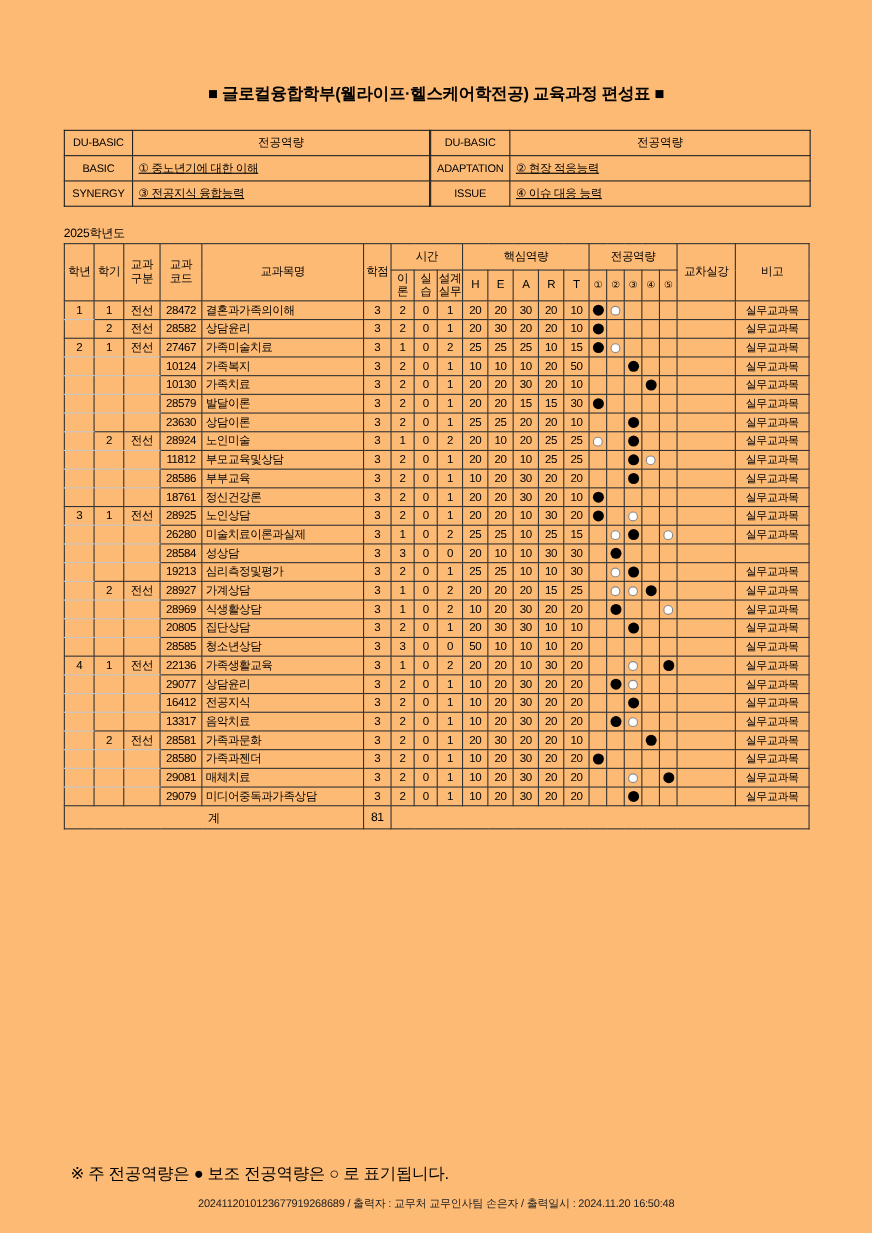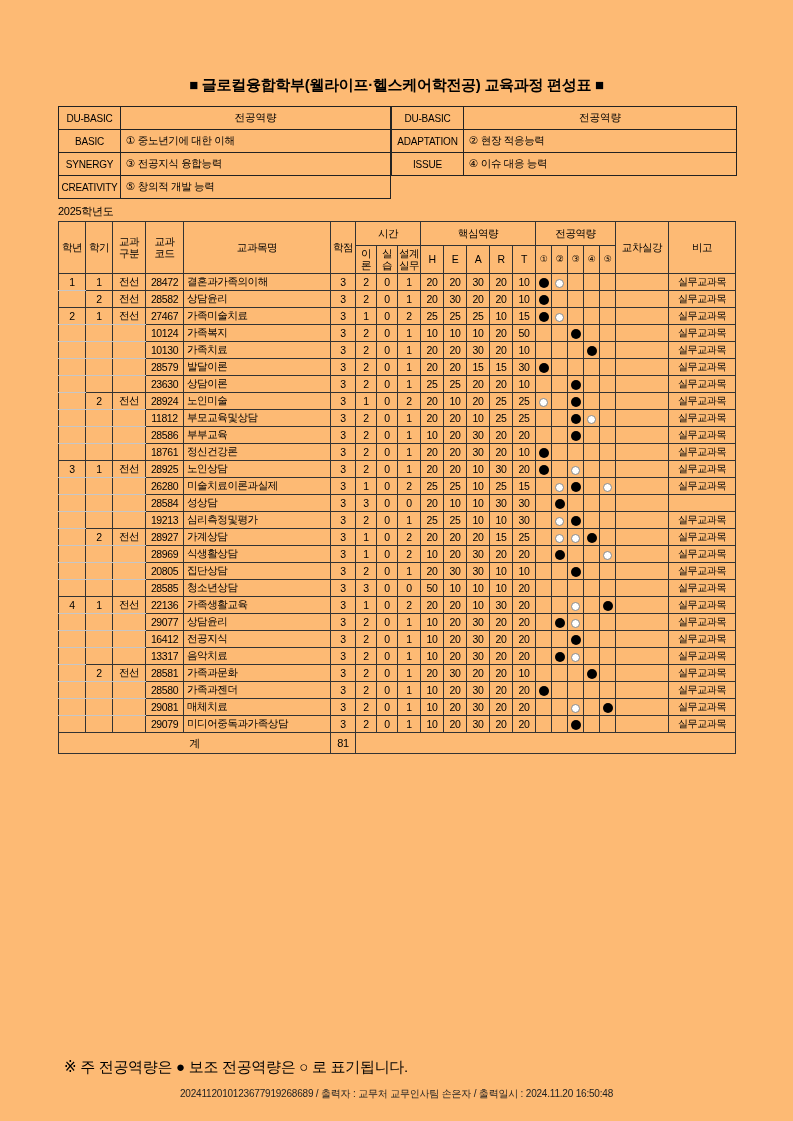--- a/index.html
+++ b/index.html
@@ -4,26 +4,26 @@
 <style>
   * { box-sizing: border-box; margin: 0; padding: 0; }
   html,body { background:#fff; }
   body { font-family:"Liberation Sans","DejaVu Sans",sans-serif; color:#000; }
   .page { position:relative; width:793px; height:1121px; background:#fdba74; margin:0 auto; overflow:hidden; }
 
   .doc-title { position:absolute; top:76px; left:0; width:100%; text-align:center;
                font-size:15px; font-weight:bold; letter-spacing:-0.3px; }
 
   
-  .comp-wrap { position:absolute; top:106px; left:58px; width:677px; display:flex; align-items:flex-start; }
+  .comp-wrap { position:absolute; top:118px; left:58px; width:677px; display:flex; align-items:flex-start; }
   table.comp { border-collapse:collapse; table-layout:fixed; }
   table.comp td { border:1px solid #222; font-size:10.5px; height:23px; vertical-align:middle; overflow:hidden; }
   table.comp { border:1.5px solid #000; }
   table.comp td.lbl { text-align:center; font-size:10px; letter-spacing:-0.2px; }
-  table.comp td.val { text-align:left; padding-left:5px; letter-spacing:-0.3px; }
+  table.comp td.val { text-align:left; padding-left:5px; letter-spacing:-0.3px;text-decoration:underline; }
   table.comp td.hdr { text-align:center; }
 
   .year-label { position:absolute; top:204px; left:58px; font-size:11px; letter-spacing:-0.3px; }
 
   
   table.main { position:absolute; top:221px; left:58px; width:677px;
                border-collapse:collapse; table-layout:fixed; border:1.5px solid #000; }
   table.main th, table.main td { border:1px solid #333; text-align:center; vertical-align:middle;
                font-weight:normal; overflow:hidden; letter-spacing:-0.4px; }
   table.main thead th { font-size:10.5px; line-height:1.05; }
@@ -62,24 +62,20 @@
         <td class="lbl">DU-BASIC</td>
         <td class="hdr">전공역량</td>
       </tr>
       <tr>
         <td class="lbl">BASIC</td>
         <td class="val">① 중노년기에 대한 이해</td>
       </tr>
       <tr>
         <td class="lbl">SYNERGY</td>
         <td class="val">③ 전공지식 융합능력</td>
-      </tr>
-      <tr>
-        <td class="lbl">CREATIVITY</td>
-        <td class="val">⑤ 창의적 개발 능력</td>
       </tr>
     </tbody>
       </table>
     <table class="comp" style="width:345px">
       <colgroup>
           <col style="width:72px">
           <col style="width:273px">
         </colgroup>
       <tbody>
           <tr>

